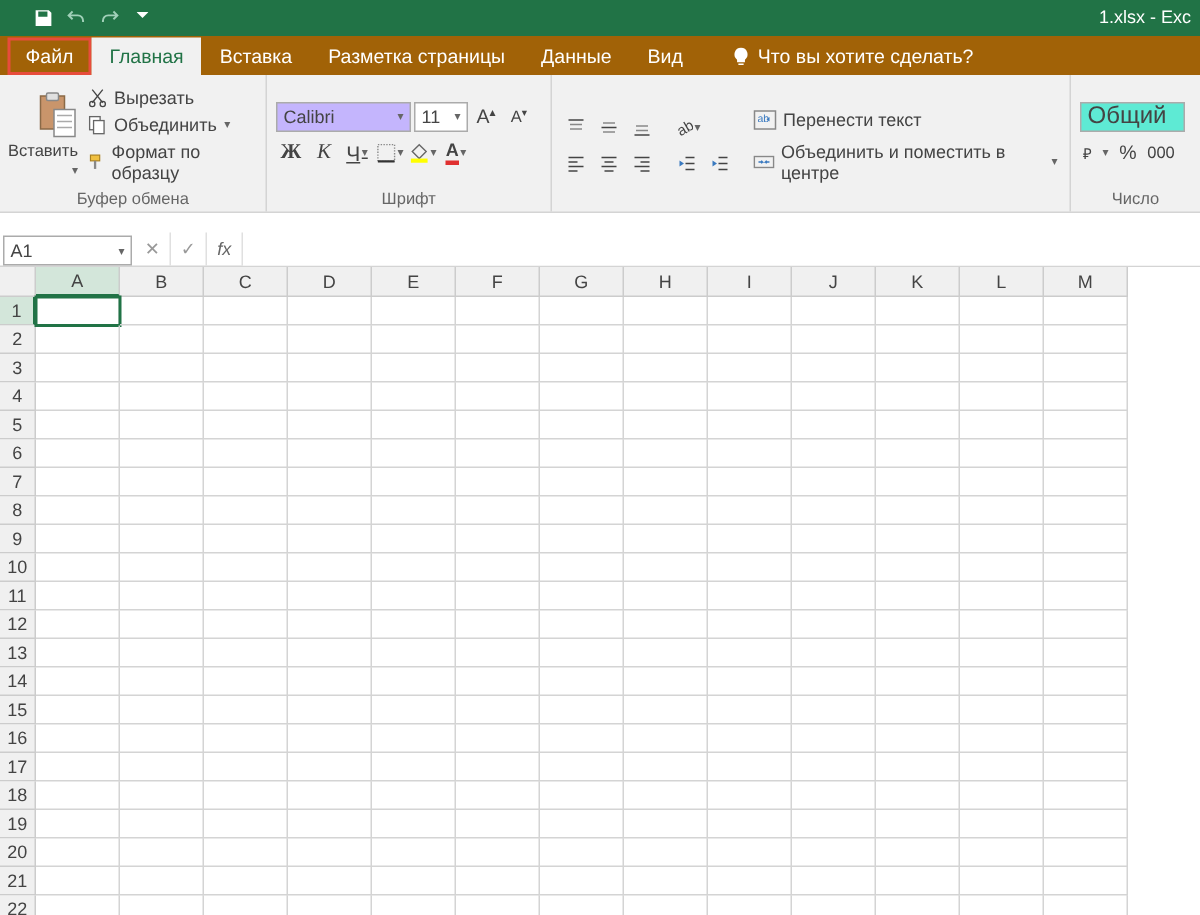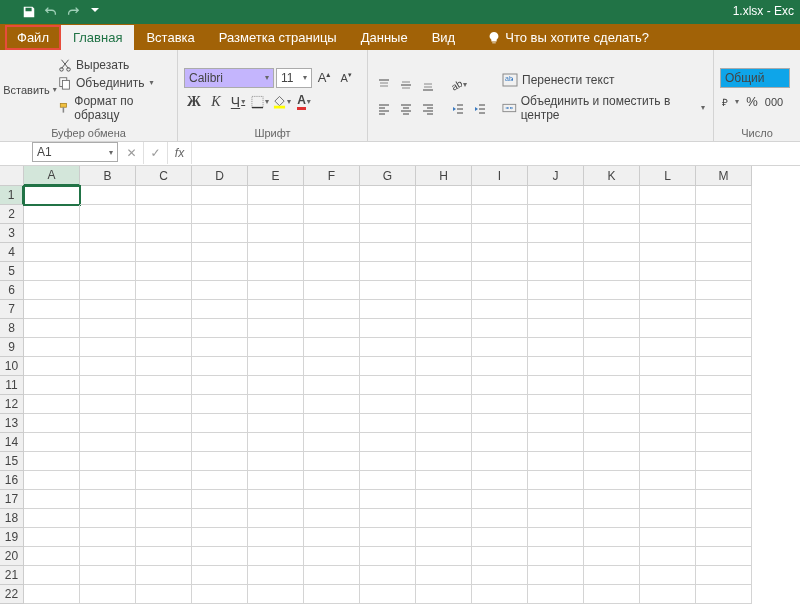--- a/index.html
+++ b/index.html
@@ -16,37 +16,37 @@
 .tab { padding: 5px 12px; font-size: 13px; color: #fff; cursor: pointer; display: flex; align-items: center; gap: 4px; }
 .tab.highlight { border: 2px solid #e74c3c; padding: 3px 10px; }
 .tab.active { background: #f1f1f1; color: #217346; }
 .tell-me { margin-left: 8px; }
 
 
 .ribbon { background: #f1f1f1; height: 92px; border-bottom: 1px solid #d4d4d4; display: flex; }
 .group { border-right: 1px solid #d4d4d4; padding: 4px 6px 2px 6px; display: flex; flex-direction: column; justify-content: space-between; }
 .group-label { text-align: center; font-size: 11px; color: #666; padding-top: 2px; }
 .group-body { display: flex; gap: 4px; flex: 1; }
-.big-btn { display: flex; align-items: center; justify-content: center; width: 46px; cursor: pointer; font-size: 11px; gap: 2px; }
+.big-btn { display: flex; flex-direction: column; align-items: flex-end; justify-content: center; width: 46px; cursor: pointer; font-size: 11px; gap: 2px; }
 .col { display: flex; flex-direction: column; gap: 2px; justify-content: center; }
 .row { display: flex; gap: 2px; align-items: center; }
 .small-btn { display: flex; align-items: center; gap: 4px; font-size: 12px; cursor: pointer; padding: 1px 2px; }
 .icon-btn { width: 20px; height: 20px; display: flex; align-items: center; justify-content: center; cursor: pointer; border: 1px solid transparent; }
 .dd { font-size: 8px; color: #666; margin-left: 1px; }
 
 .font-name { width: 90px; height: 20px; border: 1px solid #ababab; background: #c4b5fd; font-size: 12px; padding: 0 4px; display: flex; align-items: center; justify-content: space-between; }
 .font-size { width: 36px; height: 20px; border: 1px solid #ababab; background: #fff; font-size: 12px; padding: 0 4px; display: flex; align-items: center; justify-content: space-between; }
-.numfmt { width: 70px; height: 20px; border: 1px solid #ababab; background: #0ea5e9; font-size: 12px; padding: 0 4px; display: flex; align-items: center; }
+.numfmt { width: 70px; height: 20px; border: 1px solid #ababab; background: #5eead4; font-size: 16px; padding: 0 4px; display: flex; align-items: center; }
 
 .bold { font-weight: bold; font-family: "Times New Roman", serif; font-size: 14px; }
 .italic { font-style: italic; font-family: "Times New Roman", serif; font-size: 14px; }
 .underline { text-decoration: underline; font-family: "Times New Roman", serif; font-size: 14px; }
 
 
-.fbar { height: 24px; border-bottom: 1px solid #d4d4d4; display: flex; align-items: flex-start; background: #fff; padding-left: 30px; }
+.fbar { height: 36px; border-bottom: 1px solid #d4d4d4; display: flex; align-items: flex-end; background: #fff; }
 .name-box { width: 86px; height: 20px; border: 1px solid #ababab; margin: 0 2px; padding: 0 4px; display: flex; align-items: center; justify-content: space-between; font-size: 12px; }
 .fbar-btn { width: 24px; height: 22px; display: flex; align-items: center; justify-content: center; color: #999; border-right: 1px solid #e0e0e0; cursor: pointer; }
 .fx { font-style: italic; font-size: 12px; color: #666; }
 .formula-input { flex: 1; height: 20px; padding: 0 4px; border: none; outline: none; }
 
 
 .grid { position: relative; }
 .corner { position: absolute; left: 0; top: 0; width: 24px; height: 20px; background: #f0f0f0; border-right: 1px solid #ccc; border-bottom: 1px solid #ccc; }
 .colheads { position: absolute; left: 24px; top: 0; height: 20px; display: flex; }
 .colhead { width: 56px; height: 20px; background: #f0f0f0; border-right: 1px solid #ccc; border-bottom: 1px solid #ccc; display: flex; align-items: center; justify-content: center; font-size: 12px; color: #444; cursor: pointer; }

